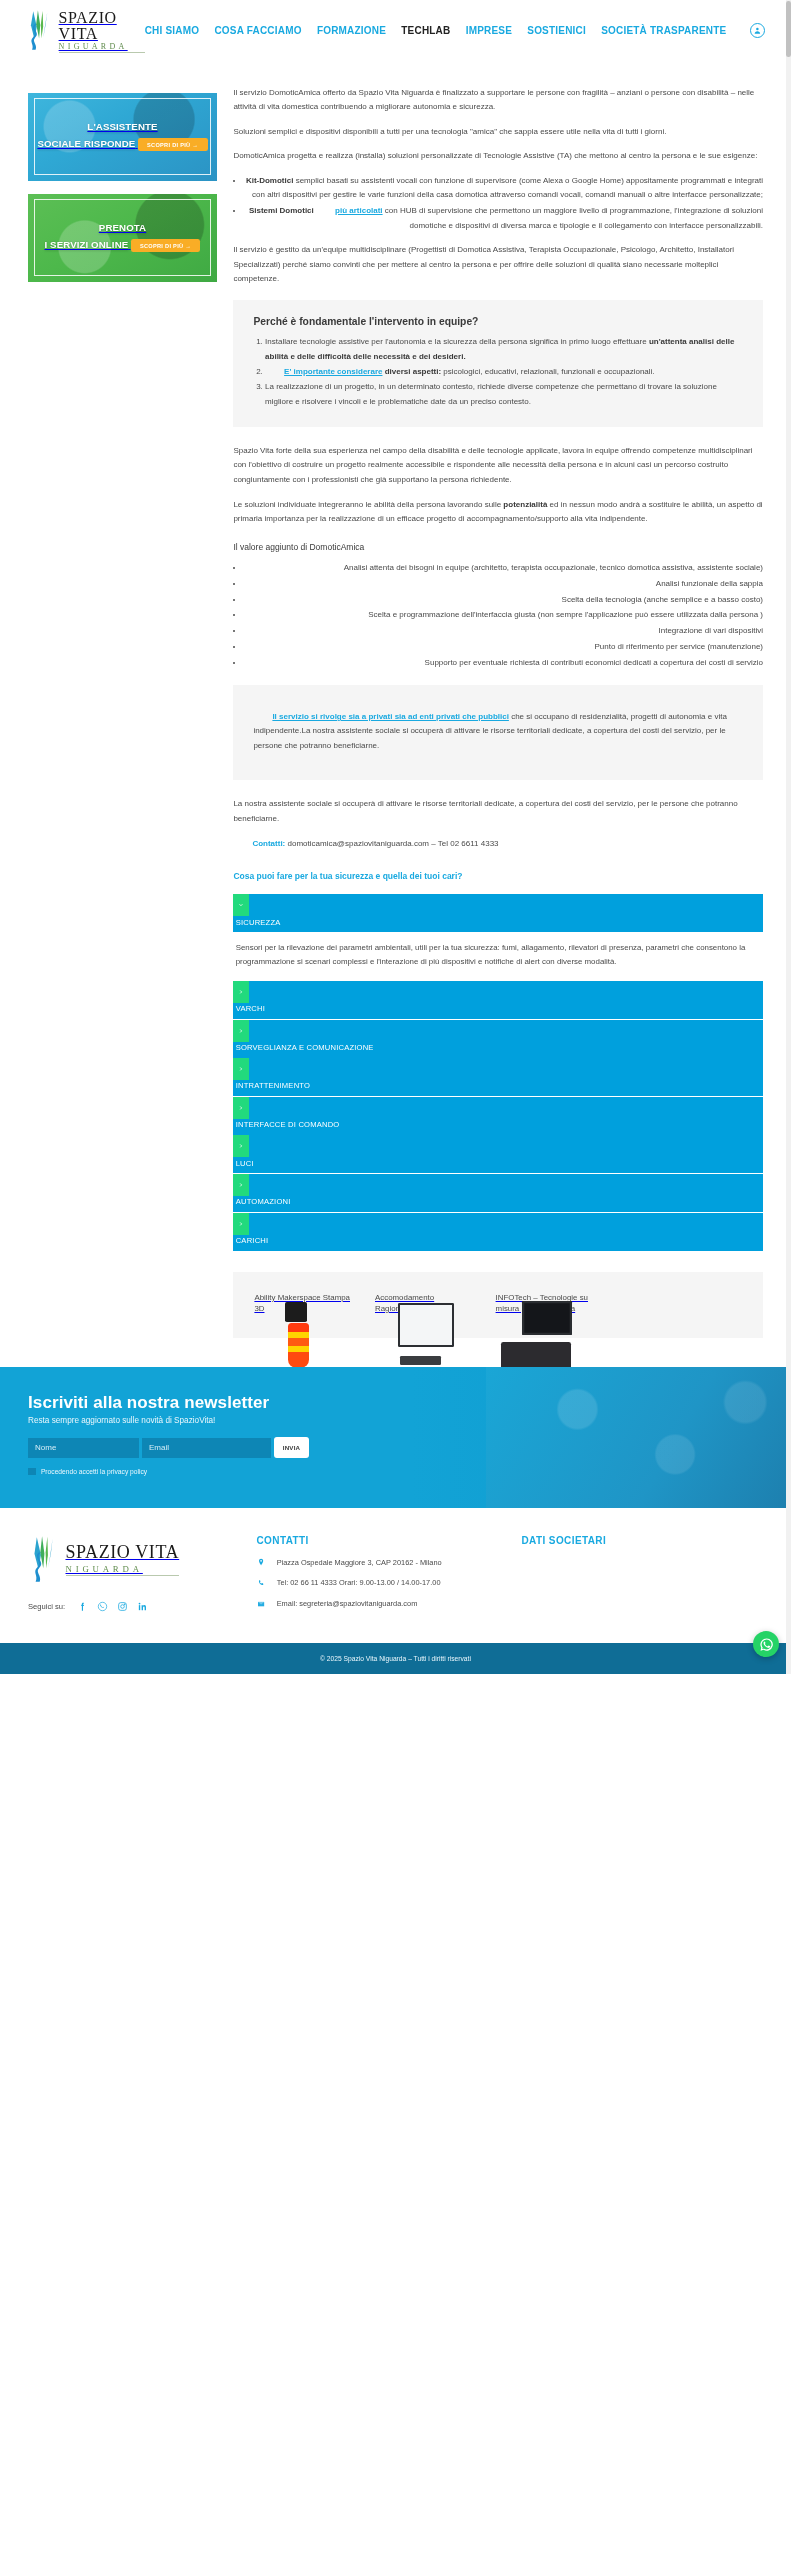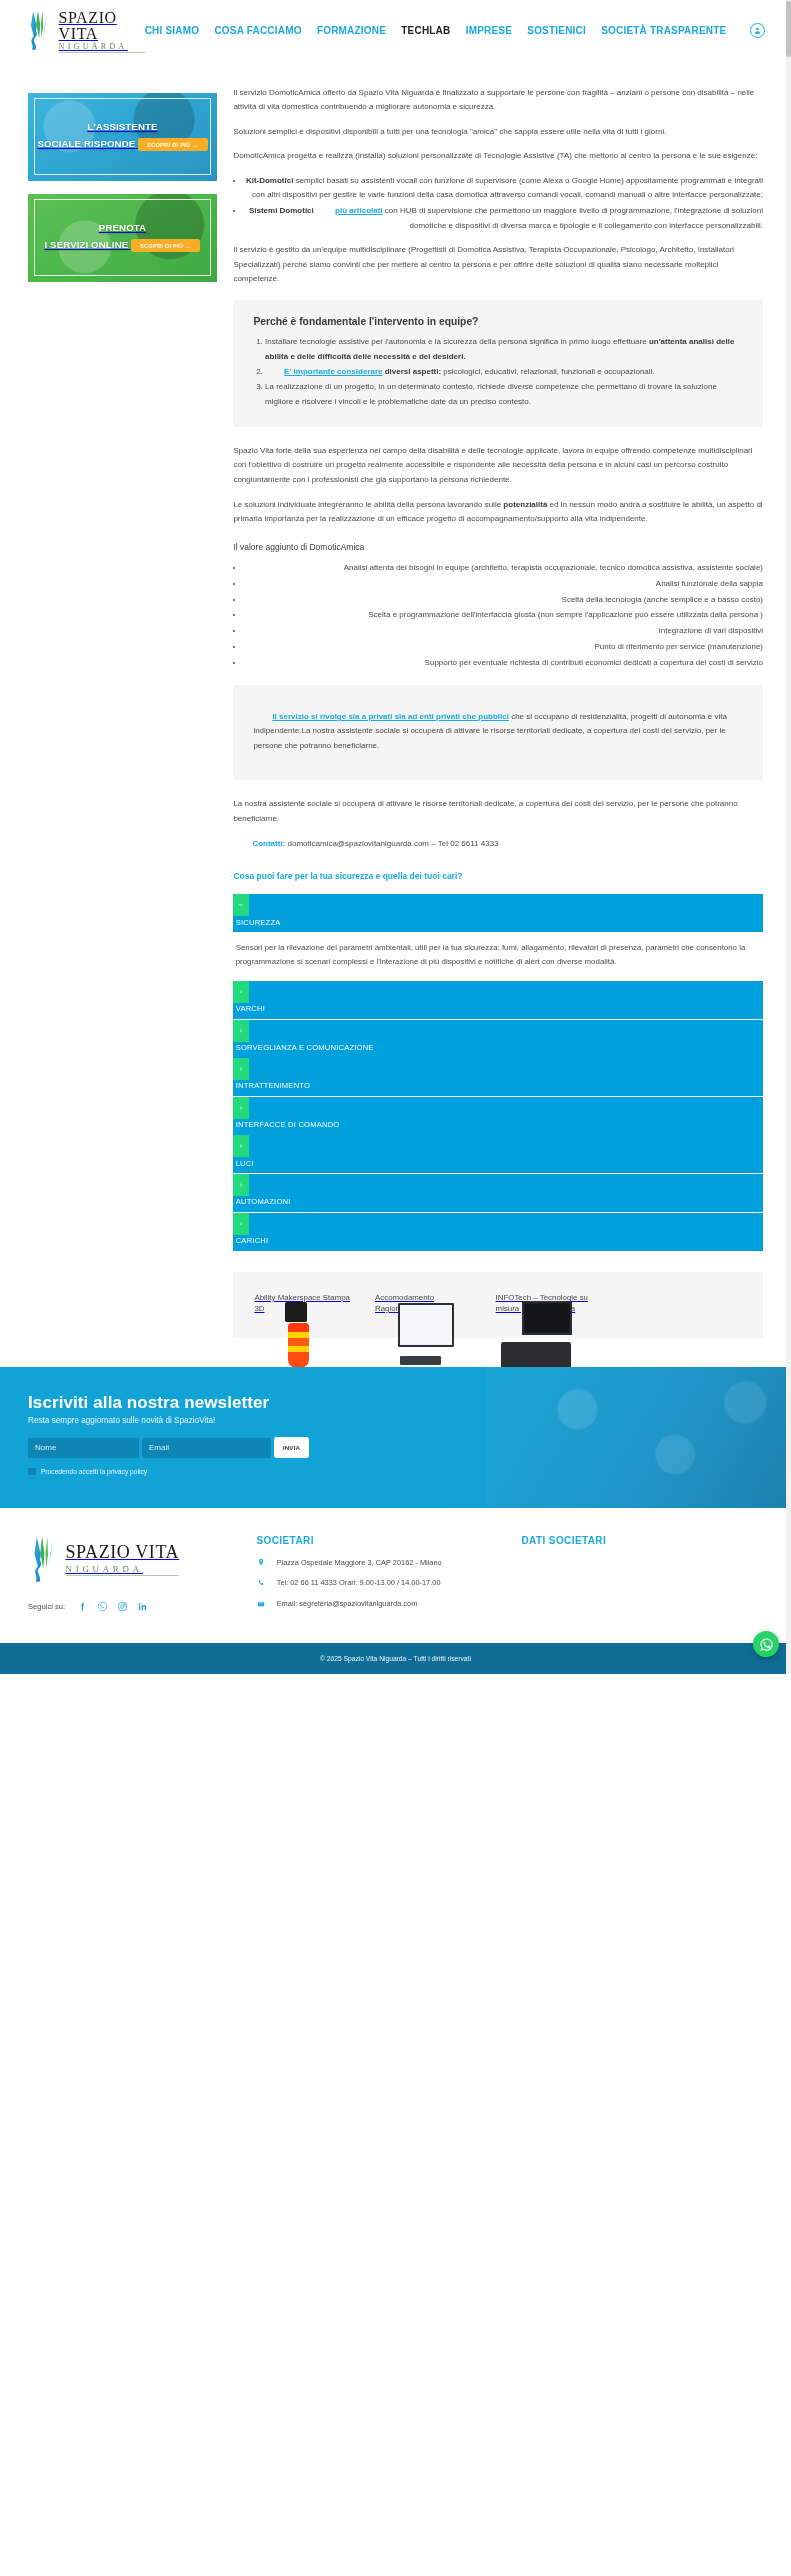--- a/index.html
+++ b/index.html
@@ -730,21 +730,21 @@
           <svg viewBox="0 0 24 24" width="11" height="11" fill="currentColor">
               <rect x="4" y="9" width="3" height="11"></rect>
               <circle cx="5.5" cy="5.5" r="1.9"></circle>
               <path d="M10 9h2.9v1.5c.5-.9 1.6-1.7 3.1-1.7 2.5 0 3.6 1.6 3.6 4.3V20h-3v-5.5c0-1.4-.5-2.3-1.7-2.3-1.1 0-1.8.8-1.8 2.3V20h-3z"></path>
             </svg>
         </a>
       </div>
     </div>
 
     <div class="f-col">
-      <div class="f-head">SOCIETARI</div>
+      <div class="f-head">CONTATTI</div>
       <div class="f-row">
         <span class="ico">
           <svg viewBox="0 0 24 24" width="8.2" height="8.2" fill="currentColor">
               <path d="M12 2.2c-3.4 0-6.1 2.7-6.1 6.1 0 4.6 6.1 13.5 6.1 13.5s6.1-8.9 6.1-13.5c0-3.4-2.7-6.1-6.1-6.1zm0 8.5a2.4 2.4 0 1 1 0-4.9 2.4 2.4 0 0 1 0 4.9z"></path>
             </svg>
         </span>
         <span>Piazza Ospedale Maggiore 3, CAP 20162 - Milano</span>
       </div>
       <div class="f-row">
         <span class="ico">

